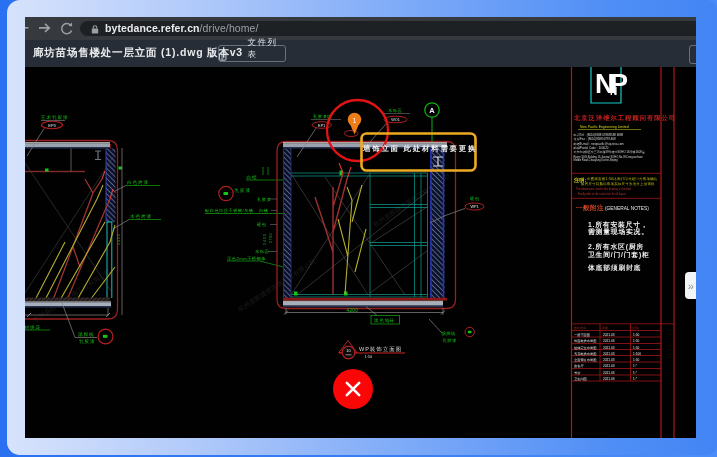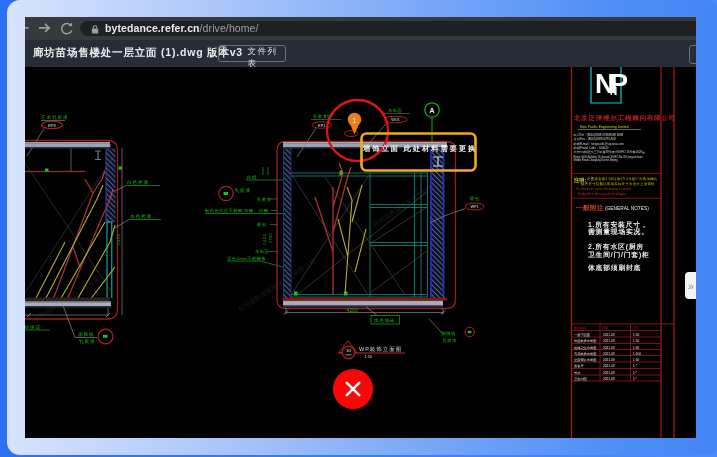--- a/index.html
+++ b/index.html
@@ -7,21 +7,21 @@
   .card{position:absolute;left:7px;top:0;width:712px;height:455px;border-radius:13px;
     background:linear-gradient(90deg,#d7e3fc 0%,#b3cbfa 25%,#7fabf8 55%,#4f8ef6 85%,#4285f4 100%);}
   .browser{position:absolute;left:25px;top:17px;width:671px;height:421px;overflow:hidden;background:#000;}
   .toolbar{position:absolute;left:0;top:0;width:671px;height:23px;background:#36393e;}
   .pill{position:absolute;left:55px;top:4px;width:630px;height:14.5px;border-radius:8px;background:#1e2124;}
   .urltext{position:absolute;left:25px;top:1px;font-size:10.5px;line-height:13px;color:#e9eaed;white-space:nowrap;letter-spacing:0.1px;}
   .urltext .path{color:#9aa0a6;margin-top:32px;}
   .titlebar{position:absolute;left:0;top:23px;width:671px;height:27px;background:#262d36;}
   .doctitle{position:absolute;left:8px;top:0;height:27px;line-height:25.5px;font-size:10.5px;font-weight:bold;color:#e8eaec;letter-spacing:0.8px;white-space:nowrap;}
   .flbtn{position:absolute;left:193px;top:5px;width:66px;height:15px;border:1px solid #67707c;border-radius:3px;
-     display:flex;align-items:flex-start;justify-content:center;gap:21px;}
+     display:flex;align-items:flex-end;justify-content:center;gap:21px;}
   .flbtn span{font-size:8.5px;color:#dde1e6;letter-spacing:1.5px;}
   .rbtn{position:absolute;left:664px;top:4.5px;width:30px;height:17px;border:1px solid #67707c;border-radius:3px;}
   .canvas{position:absolute;left:0;top:50px;width:671px;height:371px;background:#010101;}
   .tab{position:absolute;left:660px;top:255px;width:11.5px;height:27px;background:#f3f4f6;border-radius:4px 0 0 4px;
      display:flex;align-items:center;justify-content:center;color:#8a8f98;font-size:11px;}
 </style></head>
 <body>
 <div class="card"></div>
 <div class="browser">
   <div class="toolbar">

